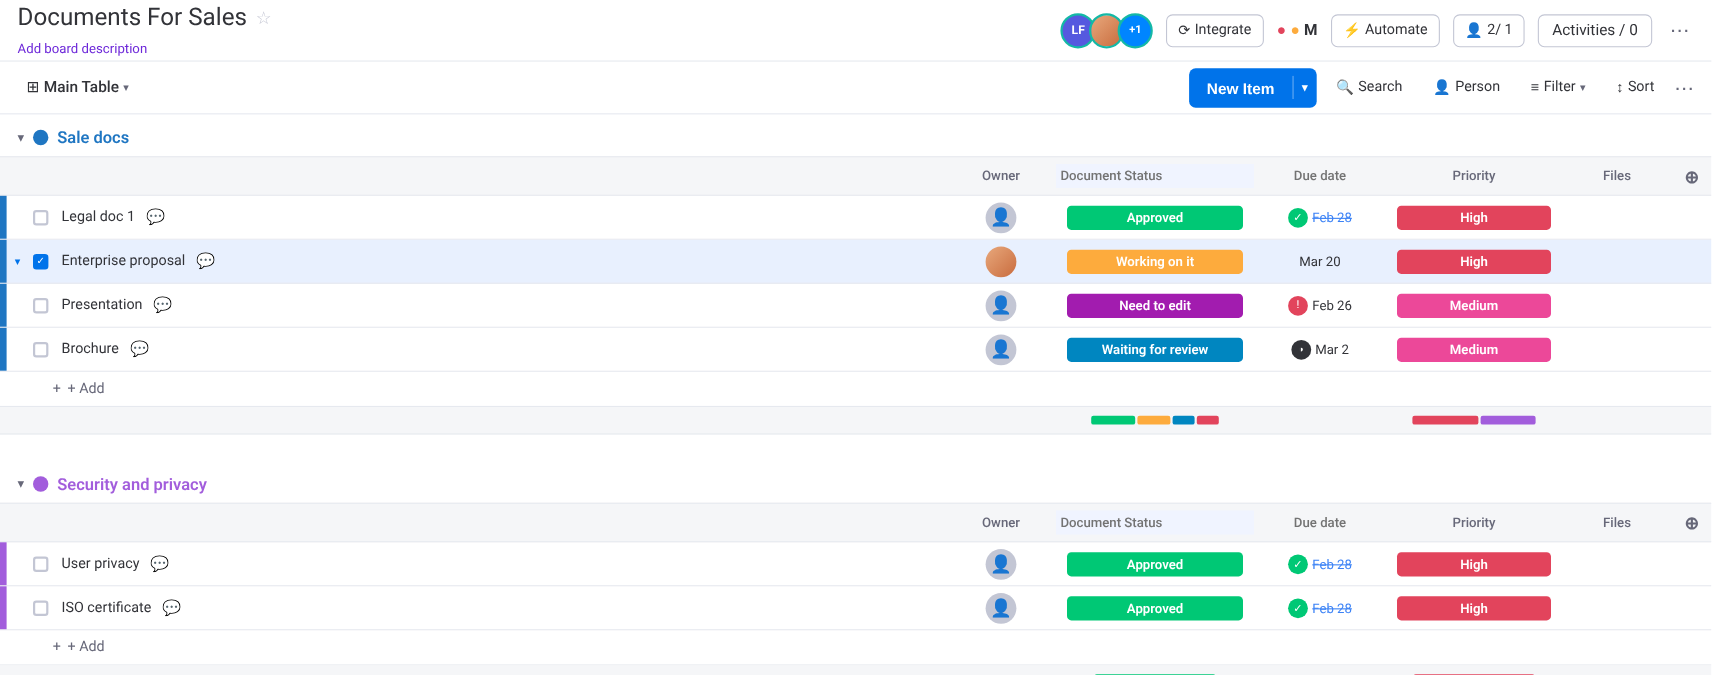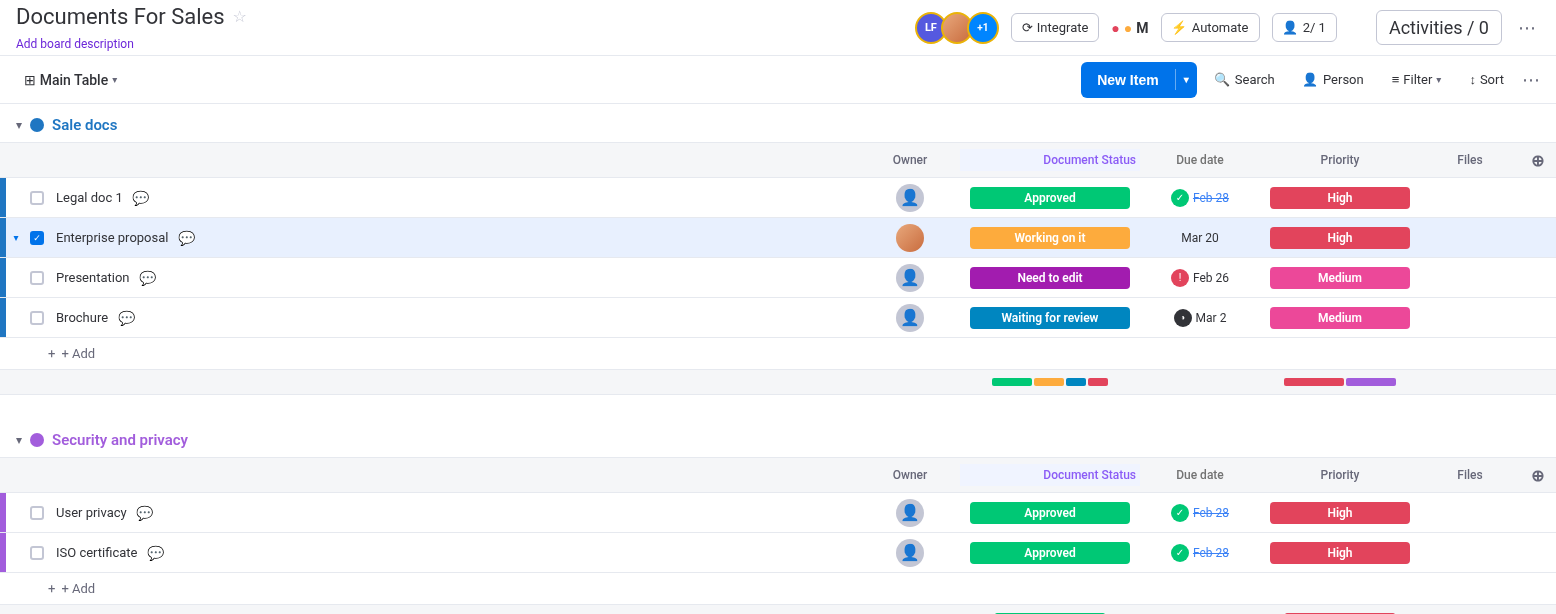--- a/index.html
+++ b/index.html
@@ -9,26 +9,26 @@
     .app-header {
       display: flex; align-items: center; justify-content: space-between;
       padding: 8px 16px; border-bottom: 1px solid #e6e9ef; height: 56px;
     }
     .header-left { display: flex; align-items: center; gap: 8px; flex-direction: column; align-items: flex-start; }
     .board-title { font-size: 22px; font-weight: 400; color: #323338; display: flex; align-items: center; gap: 8px; }
     .board-subtitle { font-size: 12px; color: #6d28d9; }
     .star-icon { color: #c5c7d4; font-size: 16px; cursor: pointer; }
     .header-right { display: flex; align-items: center; gap: 12px; }
     .avatar-group { display: flex; align-items: center; }
-    .avatar { width: 32px; height: 32px; border-radius: 50%; border: 2px solid #eab308; display: flex; align-items: center; justify-content: center; font-size: 11px; font-weight: 700; color: #fff; }
+    .avatar { width: 32px; height: 32px; border-radius: 50%; border: 2px solid #14b8a6; display: flex; align-items: center; justify-content: center; font-size: 11px; font-weight: 700; color: #fff; }
     .avatar-lf { background: #5559df; }
     .avatar-photo { background: #a8a8a8; overflow: hidden; }
     .avatar-blue { background: #0085ff; font-size: 10px; }
     .header-btn { display: flex; align-items: center; gap: 4px; padding: 6px 10px; border: 1px solid #c3c6d4; border-radius: 6px; cursor: pointer; background: #fff; color: #323338; font-size: 13px; }
-    .activities-btn { border: 1px solid #c3c6d4; border-radius: 6px; padding: 6px 12px; cursor: pointer; background: #fff; font-size: 18px; margin-left: 27px; }
+    .activities-btn { border: 1px solid #c3c6d4; border-radius: 6px; padding: 6px 12px; cursor: pointer; background: #fff; font-size: 14px; }
     .more-dots { font-size: 18px; color: #676879; cursor: pointer; padding: 4px; }
 
     
     .toolbar {
       display: flex; align-items: center; padding: 8px 16px; border-bottom: 1px solid #e6e9ef;
       gap: 8px; height: 48px;
     }
     .main-table-btn { display: flex; align-items: center; gap: 4px; padding: 4px 8px; border-radius: 4px; cursor: pointer; font-size: 14px; font-weight: 500; color: #323338; }
     .toolbar-spacer { flex: 1; }
     .new-item-btn { display: flex; align-items: center; gap: 0; background: #0073ea; color: #fff; border: none; border-radius: 6px; cursor: pointer; font-size: 14px; font-weight: 600; height: 36px; }
@@ -45,21 +45,21 @@
     .group { margin-bottom: 8px; }
     .group-header { display: flex; align-items: center; padding: 12px 16px 8px 16px; gap: 8px; }
     .group-toggle { cursor: pointer; color: #676879; font-size: 12px; }
     .group-color-dot { width: 14px; height: 14px; border-radius: 50%; flex-shrink: 0; }
     .group-title { font-size: 15px; font-weight: 600; }
     .group-sale { color: #1f76c2; }
     .group-security { color: #a25ddc; }
     .table-header-row { display: flex; align-items: center; background: #f5f6f8; border-top: 1px solid #e6e9ef; border-bottom: 1px solid #e6e9ef; height: 36px; }
     .col-name-header { flex: 1; padding: 0 8px 0 48px; font-size: 12px; color: #676879; font-weight: 500; }
     .col-owner-header { width: 100px; text-align: center; font-size: 12px; color: #676879; font-weight: 500; }
-    .col-status-header { width: 180px; text-align: right; font-size: 12px; color: #8b5cf6; font-weight: 500; background: #f0f4ff; padding: 4px; }
+    .col-status-header { width: 180px; text-align: left; font-size: 12px; color: #737373; font-weight: 500; background: #f0f4ff; padding: 4px; }
     .col-duedate-header { width: 120px; text-align: center; font-size: 12px; color: #737373; font-weight: 500; }
     .col-priority-header { width: 160px; text-align: center; font-size: 12px; color: #676879; font-weight: 500; }
     .col-files-header { width: 100px; text-align: center; font-size: 12px; color: #676879; font-weight: 500; }
     .col-add-header { width: 36px; text-align: center; }
 
     
     .table-row { display: flex; align-items: center; border-bottom: 1px solid #e6e9ef; height: 40px; }
     .row-left-accent { width: 6px; height: 100%; flex-shrink: 0; }
     .accent-blue { background: #1f76c2; }
     .accent-purple { background: #a25ddc; }

